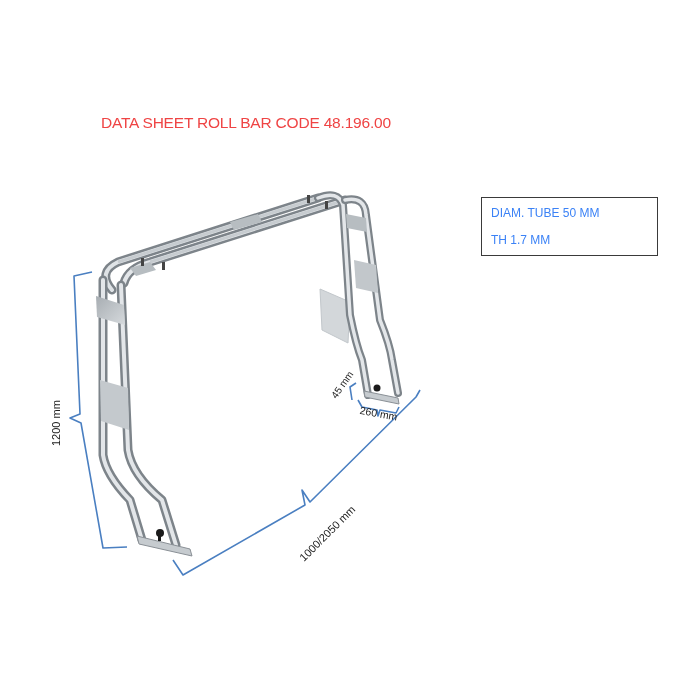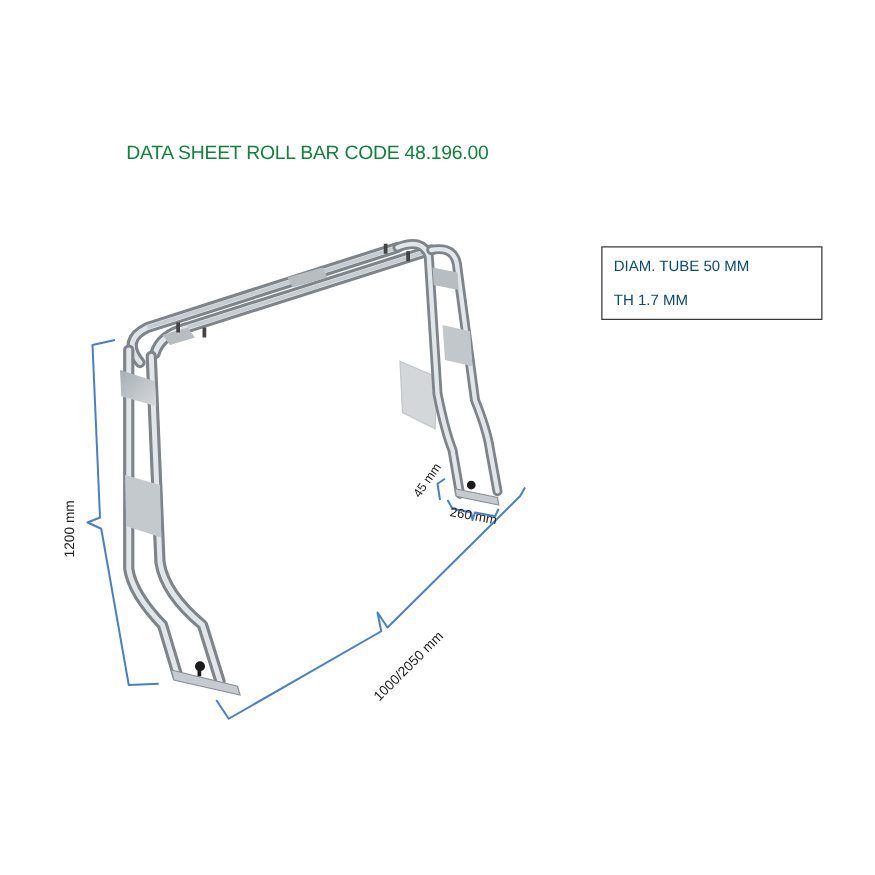--- a/index.html
+++ b/index.html
@@ -1,22 +1,22 @@
 <!DOCTYPE html>
 <html><head>
 <meta charset="utf-8">
 <style>
   html, body { margin: 0; padding: 0; background: #ffffff; }
   body { width: 700px; height: 700px; position: relative; overflow: hidden;
          font-family: "Liberation Sans", "DejaVu Sans", sans-serif; color: #1a1a1a; }
   .title { position: absolute; left: 101px; top: 114px; font-size: 15.5px; letter-spacing: -0.2px;
-           white-space: nowrap; color: #15803d; }
+           white-space: nowrap; color: #ef4444; }
   .spec-box { position: absolute; left: 481px; top: 197px; width: 177px; height: 59px;
               border: 1px solid #3a3a3a; box-sizing: border-box; }
-  .spec-line { position: absolute; left: 9px; font-size: 12px; color: #0c4a6e; white-space: nowrap; }
+  .spec-line { position: absolute; left: 9px; font-size: 12px; color: #3b82f6; white-space: nowrap; }
   .spec-line.l1 { top: 8px; }
   .spec-line.l2 { top: 35px; }
   svg.drawing { position: absolute; left: 0; top: 0; }
   .dim-label { position: absolute; font-size: 11px; color: #222; white-space: nowrap; transform-origin: left top; }
 </style>
 </head>
 <body>
 
 <div class="title">DATA SHEET ROLL BAR CODE 48.196.00</div>
 

